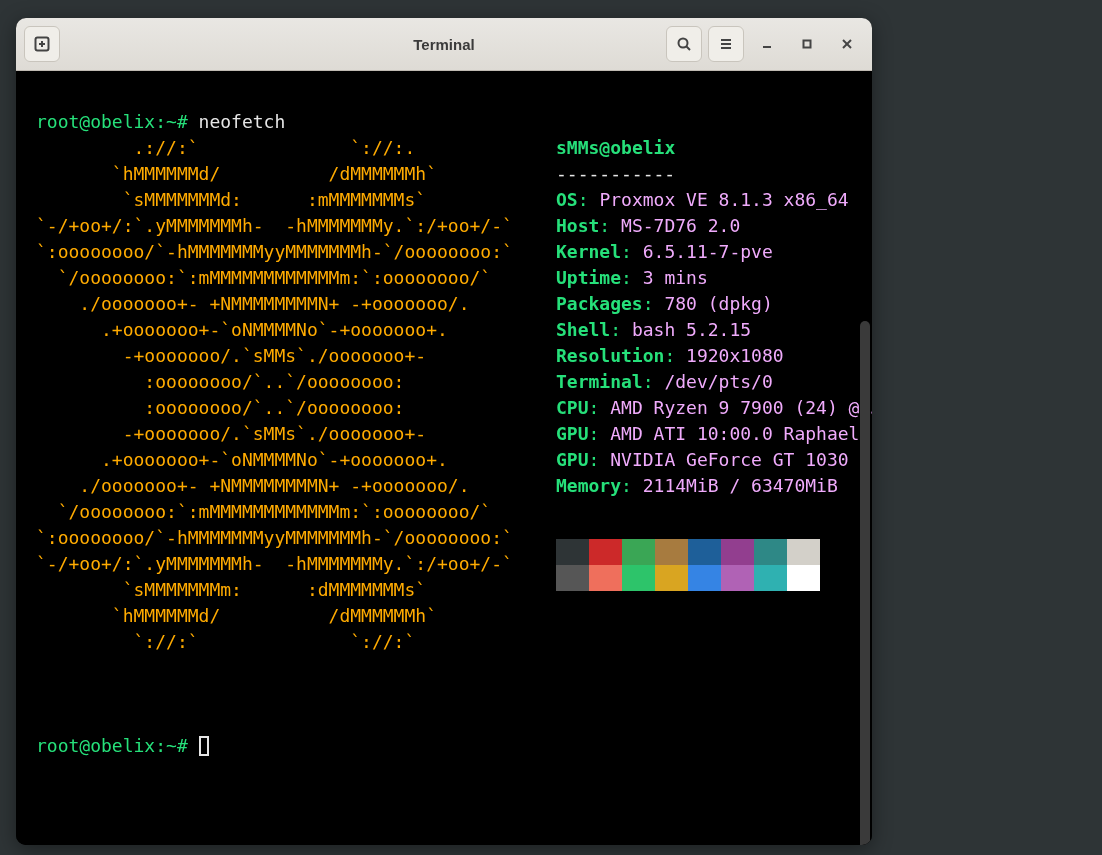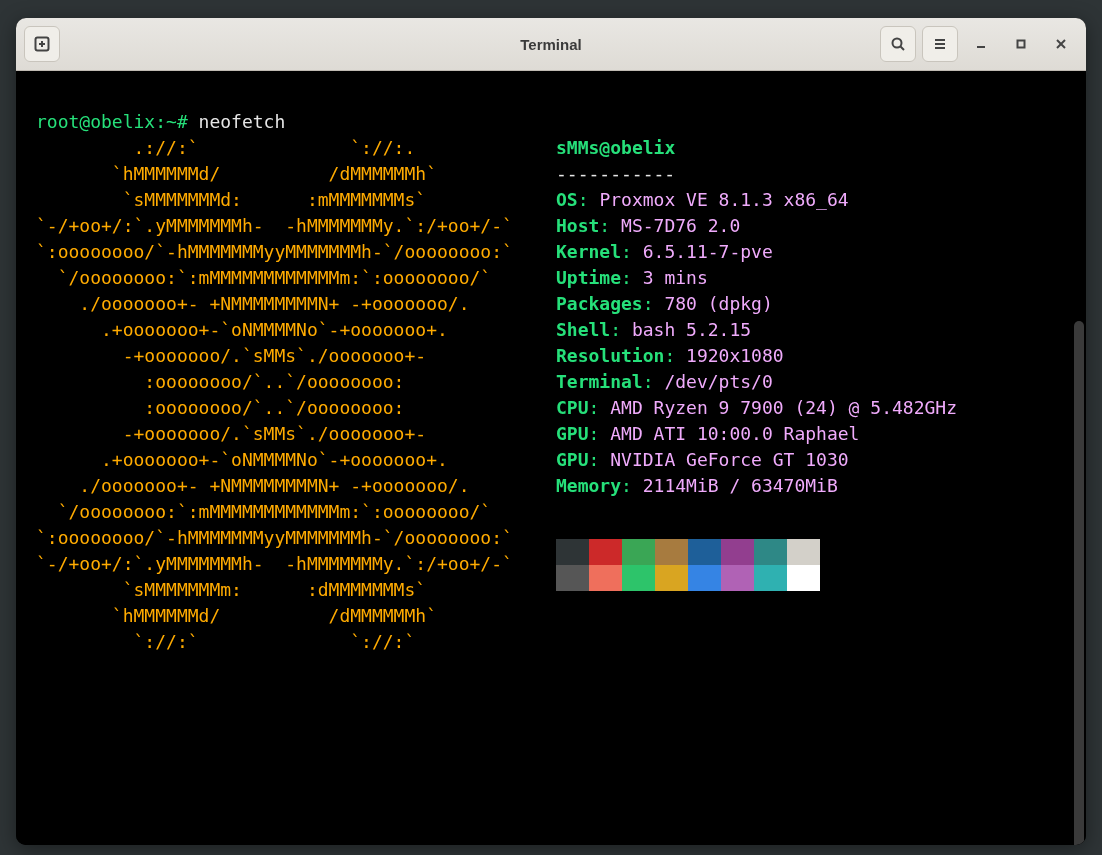--- a/index.html
+++ b/index.html
@@ -1,16 +1,16 @@
 <!DOCTYPE html>
 <html><head>
 <meta charset="utf-8">
 <style>
   html,body{margin:0;padding:0;width:1102px;height:855px;background:#2e3436;font-family:sans-serif;overflow:hidden;}
-  .window{position:absolute;top:18px;left:16px;width:1070px;height:827px;background:#000;border-radius:10px;box-shadow:0 4px 20px rgba(0,0,0,.4);overflow:hidden;display:flex;flex-direction:column;}
+  .window{position:absolute;top:18px;left:16px;width:856px;height:827px;background:#000;border-radius:10px;box-shadow:0 4px 20px rgba(0,0,0,.4);overflow:hidden;display:flex;flex-direction:column;}
   .titlebar{height:52px;background:linear-gradient(#e9e7e3,#dedbd5);display:flex;align-items:center;position:relative;border-bottom:1px solid #bfbab2;}
   .tb-left,.tb-right{display:flex;align-items:center;gap:6px;}
   .tb-left{position:absolute;left:8px;}
   .tb-right{position:absolute;right:8px;}
   .tb-title{flex:1;text-align:center;font-weight:600;font-size:15px;color:#3b3b3b;}
   .tb-btn{width:34px;height:34px;border:1px solid #c9c5bd;border-radius:6px;background:#f0eee9;display:flex;align-items:center;justify-content:center;color:#444;}
   .tb-btn.flat{border:none;background:transparent;width:34px;}
   .tb-btn svg{stroke:#444;fill:none;stroke-width:2;}
   .term{flex:1;background:#000;position:relative;overflow:hidden;padding-left:10px;}
   .term-inner{position:absolute;top:12px;left:20px;right:20px;bottom:0;font-family:"DejaVu Sans Mono","Liberation Mono",Menlo,Consolas,monospace;font-size:18px;line-height:26px;white-space:pre;}
@@ -104,16 +104,17 @@
          `://:`              `://:`            </pre>
 <div class="info-col" id="info-col" style="top:26px;">
 <span class="info-header"><span>sMMs</span>@<span>obelix</span></span>
 <span class="dashes">-----------</span>
 <div id="info-lines"><span class="info-line"><span class="info-key">OS</span><span class="info-colon">:</span> <span class="info-val">Proxmox VE 8.1.3 x86_64</span></span><span class="info-line"><span class="info-key">Host</span><span class="info-colon">:</span> <span class="info-val">MS-7D76 2.0</span></span><span class="info-line"><span class="info-key">Kernel</span><span class="info-colon">:</span> <span class="info-val">6.5.11-7-pve</span></span><span class="info-line"><span class="info-key">Uptime</span><span class="info-colon">:</span> <span class="info-val">3 mins</span></span><span class="info-line"><span class="info-key">Packages</span><span class="info-colon">:</span> <span class="info-val">780 (dpkg)</span></span><span class="info-line"><span class="info-key">Shell</span><span class="info-colon">:</span> <span class="info-val">bash 5.2.15</span></span><span class="info-line"><span class="info-key">Resolution</span><span class="info-colon">:</span> <span class="info-val">1920x1080</span></span><span class="info-line"><span class="info-key">Terminal</span><span class="info-colon">:</span> <span class="info-val">/dev/pts/0</span></span><span class="info-line"><span class="info-key">CPU</span><span class="info-colon">:</span> <span class="info-val">AMD Ryzen 9 7900 (24) @ 5.482GHz</span></span><span class="info-line"><span class="info-key">GPU</span><span class="info-colon">:</span> <span class="info-val">AMD ATI 10:00.0 Raphael</span></span><span class="info-line"><span class="info-key">GPU</span><span class="info-colon">:</span> <span class="info-val">NVIDIA GeForce GT 1030</span></span><span class="info-line"><span class="info-key">Memory</span><span class="info-colon">:</span> <span class="info-val">2114MiB / 63470MiB</span></span></div>
 <div class="swatches">
   <div class="row" id="sw-dark"><div class="sw" style="background: rgb(46, 52, 54);"></div><div class="sw" style="background: rgb(204, 41, 41);"></div><div class="sw" style="background: rgb(58, 166, 85);"></div><div class="sw" style="background: rgb(167, 123, 63);"></div><div class="sw" style="background: rgb(30, 95, 153);"></div><div class="sw" style="background: rgb(146, 62, 143);"></div><div class="sw" style="background: rgb(46, 136, 134);"></div><div class="sw" style="background: rgb(211, 208, 201);"></div></div>
   <div class="row" id="sw-light"><div class="sw" style="background: rgb(86, 86, 86);"></div><div class="sw" style="background: rgb(239, 111, 92);"></div><div class="sw" style="background: rgb(45, 196, 106);"></div><div class="sw" style="background: rgb(217, 165, 33);"></div><div class="sw" style="background: rgb(53, 132, 228);"></div><div class="sw" style="background: rgb(176, 98, 181);"></div><div class="sw" style="background: rgb(47, 177, 177);"></div><div class="sw" style="background: rgb(255, 255, 255);"></div></div>
 </div>
 </div>
+<div class="prompt2" style="margin-top: 26px;"><span>root@obelix</span><span>:~#</span> <span class="cursor"></span></div>
     </div>
     <div class="scrollbar"></div>
   </div>
 </div>
 
 </body></html>

